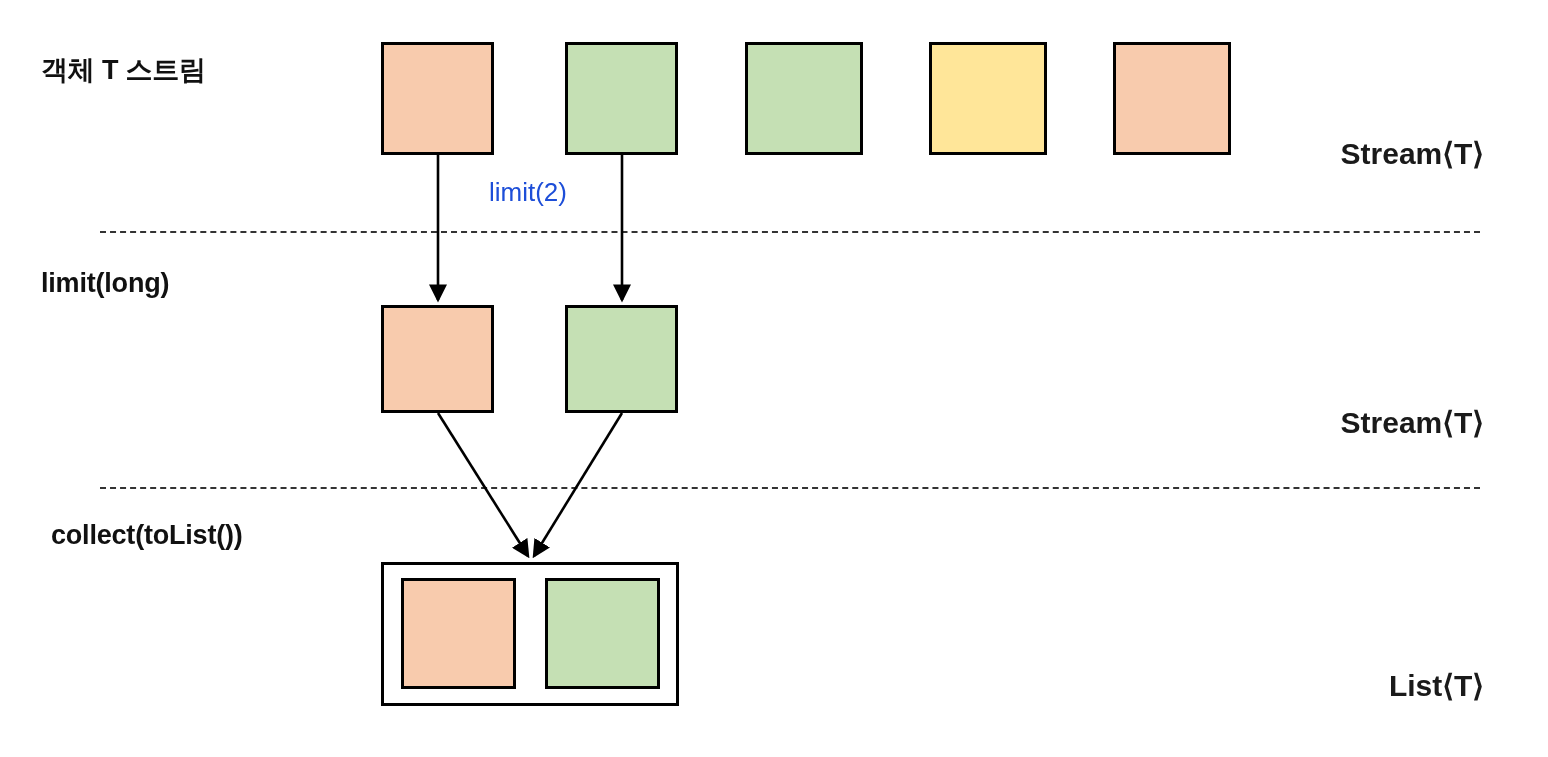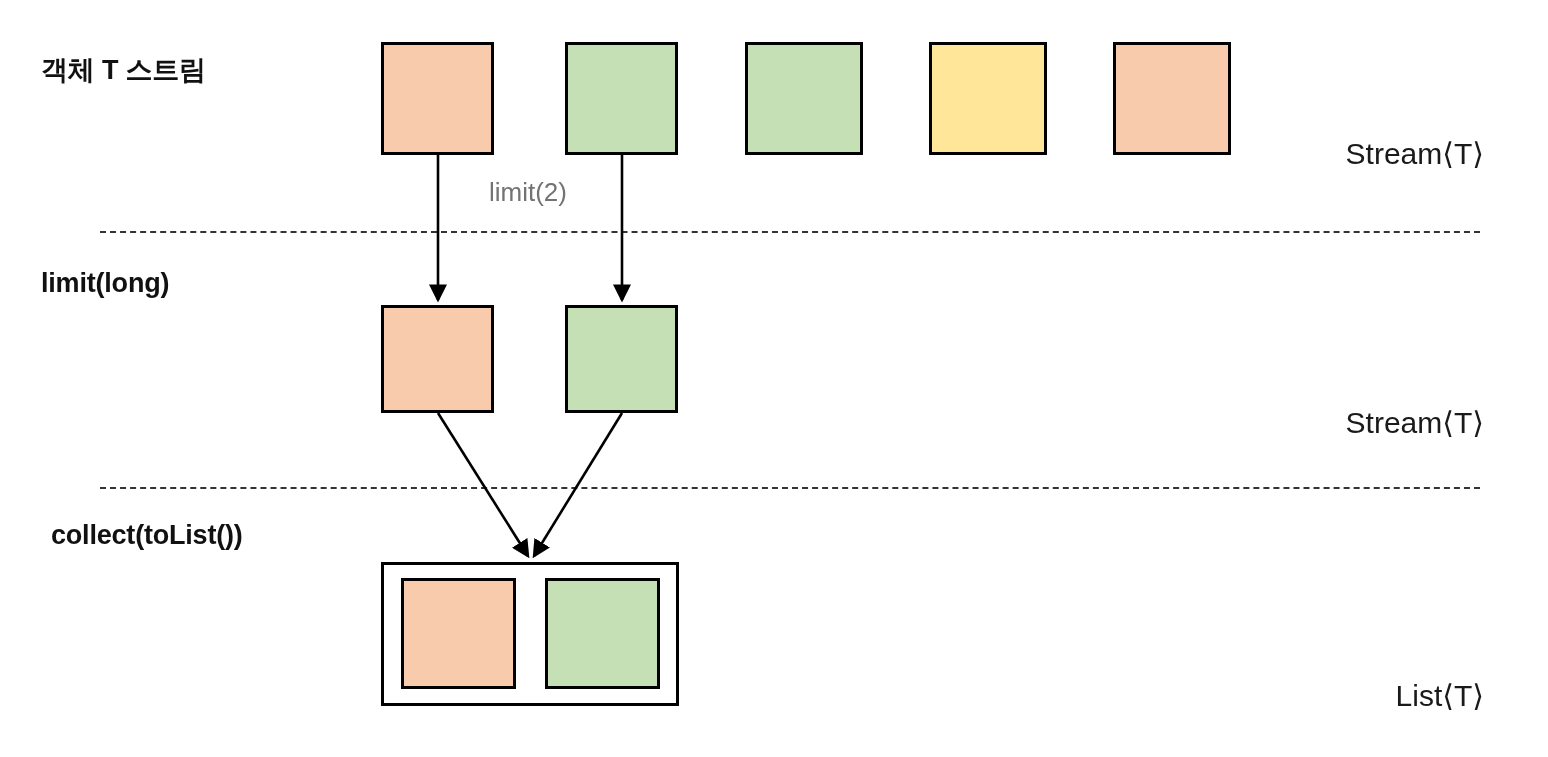--- a/index.html
+++ b/index.html
@@ -20,28 +20,28 @@
   }
   .stage-label {
     position: absolute;
     font-weight: bold;
     color: #111111;
     white-space: nowrap;
     letter-spacing: -0.2px;
   }
   .type-label {
     position: absolute;
-    font-weight: normal;
+    font-weight: bold;
     color: #1a1a1a;
     white-space: nowrap;
     text-align: center;
   }
   .op-label {
     position: absolute;
-    color: #737373;
+    color: #1d4ed8;
     white-space: nowrap;
   }
   .item-box {
     position: absolute;
     border: 3px solid #000000;
     box-sizing: border-box;
   }
   .list-container {
     position: absolute;
     border: 3px solid #000000;
@@ -70,21 +70,21 @@
   <div class="stage-label" style="left:41px; top:52px; font-size:27px;">객체 T 스트림</div>
 
   <div class="stage-label" style="left:41px; top:268px; font-size:27px;">limit(long)</div>
 
   <div class="stage-label" style="left:51px; top:520px; font-size:27px;">collect(toList())</div>
 
   <div class="type-label" style="right:64px; top:136px; font-size:30px;">Stream⟨T⟩</div>
 
   <div class="type-label" style="right:64px; top:405px; font-size:30px;">Stream⟨T⟩</div>
 
-  <div class="type-label" style="right:64px; top:668px; font-size:30px;margin-top:10px;">List⟨T⟩</div>
+  <div class="type-label" style="right:64px; top:668px; font-size:30px;">List⟨T⟩</div>
 
   <div class="item-box" style="left:381px; top:42px; width:113px; height:113px; background:#F8CBAD;"></div>
   <div class="item-box" style="left:565px; top:42px; width:113px; height:113px; background:#C5E0B4;"></div>
   <div class="item-box" style="left:745px; top:42px; width:118px; height:113px; background:#C5E0B4;"></div>
   <div class="item-box" style="left:929px; top:42px; width:118px; height:113px; background:#FFE699;"></div>
   <div class="item-box" style="left:1113px; top:42px; width:118px; height:113px; background:#F8CBAD;"></div>
 
   <div class="op-label" style="left:489px; top:177px; font-size:26px;">limit(2)</div>
 
   <div class="divider" style="left:100px; top:231px; width:1380px;"></div>

